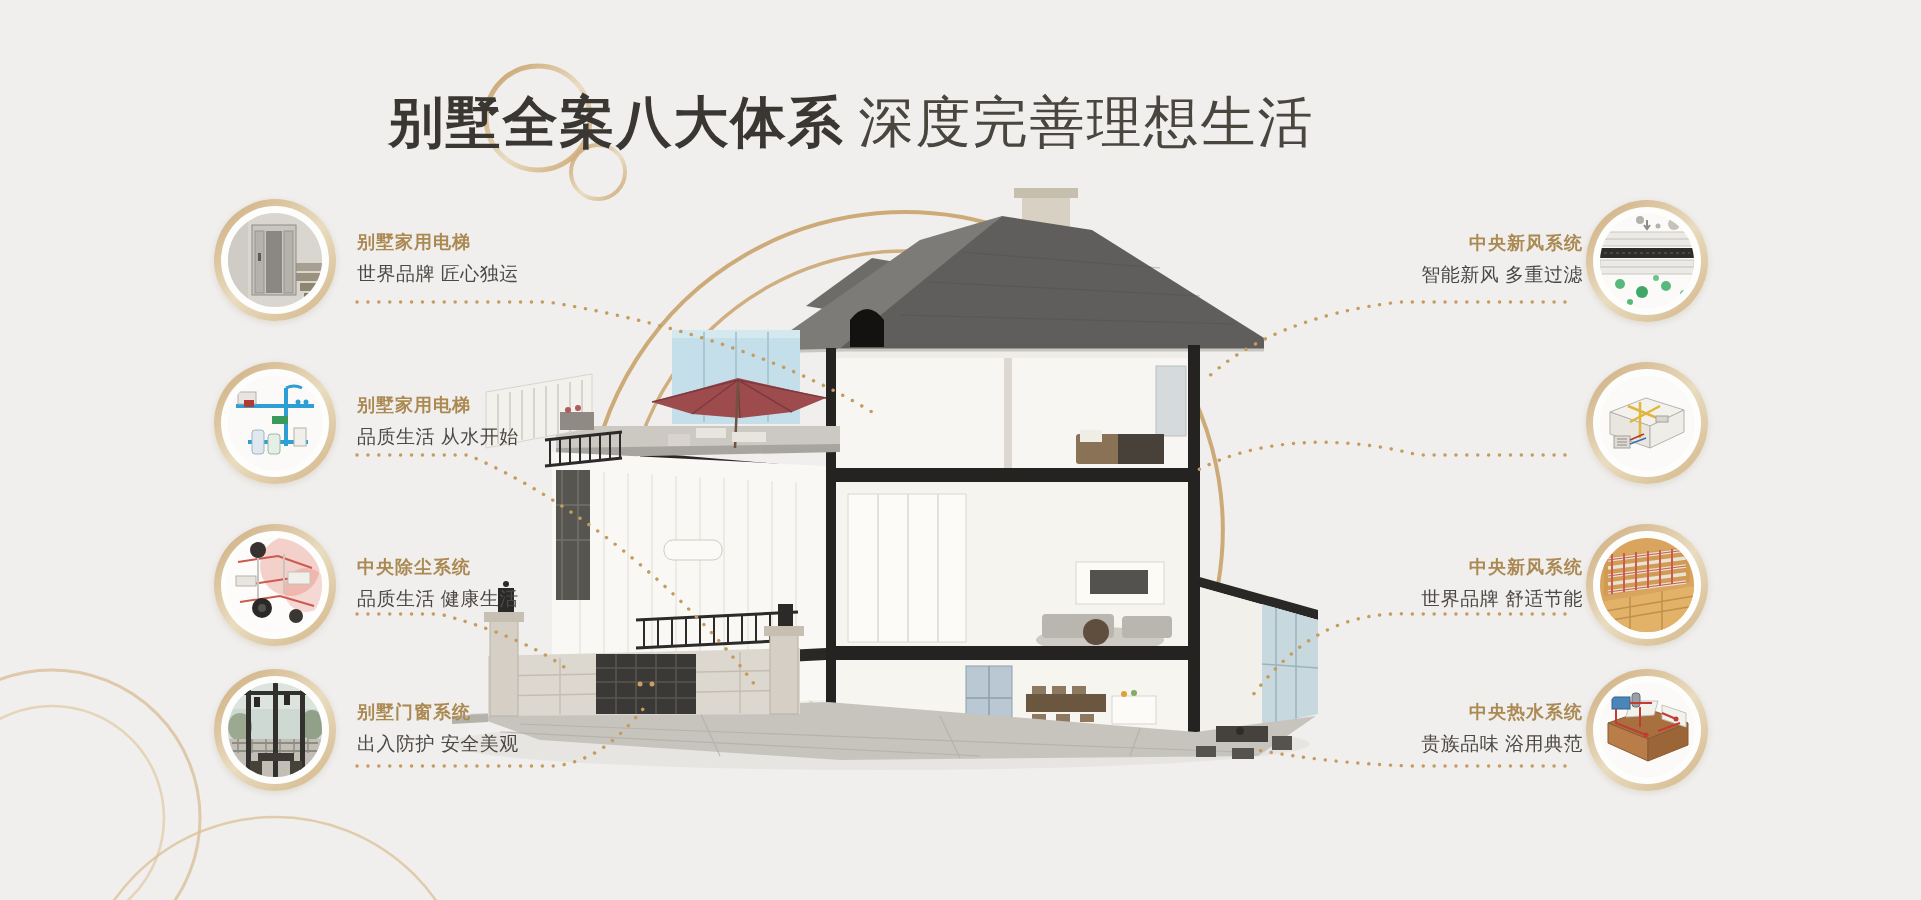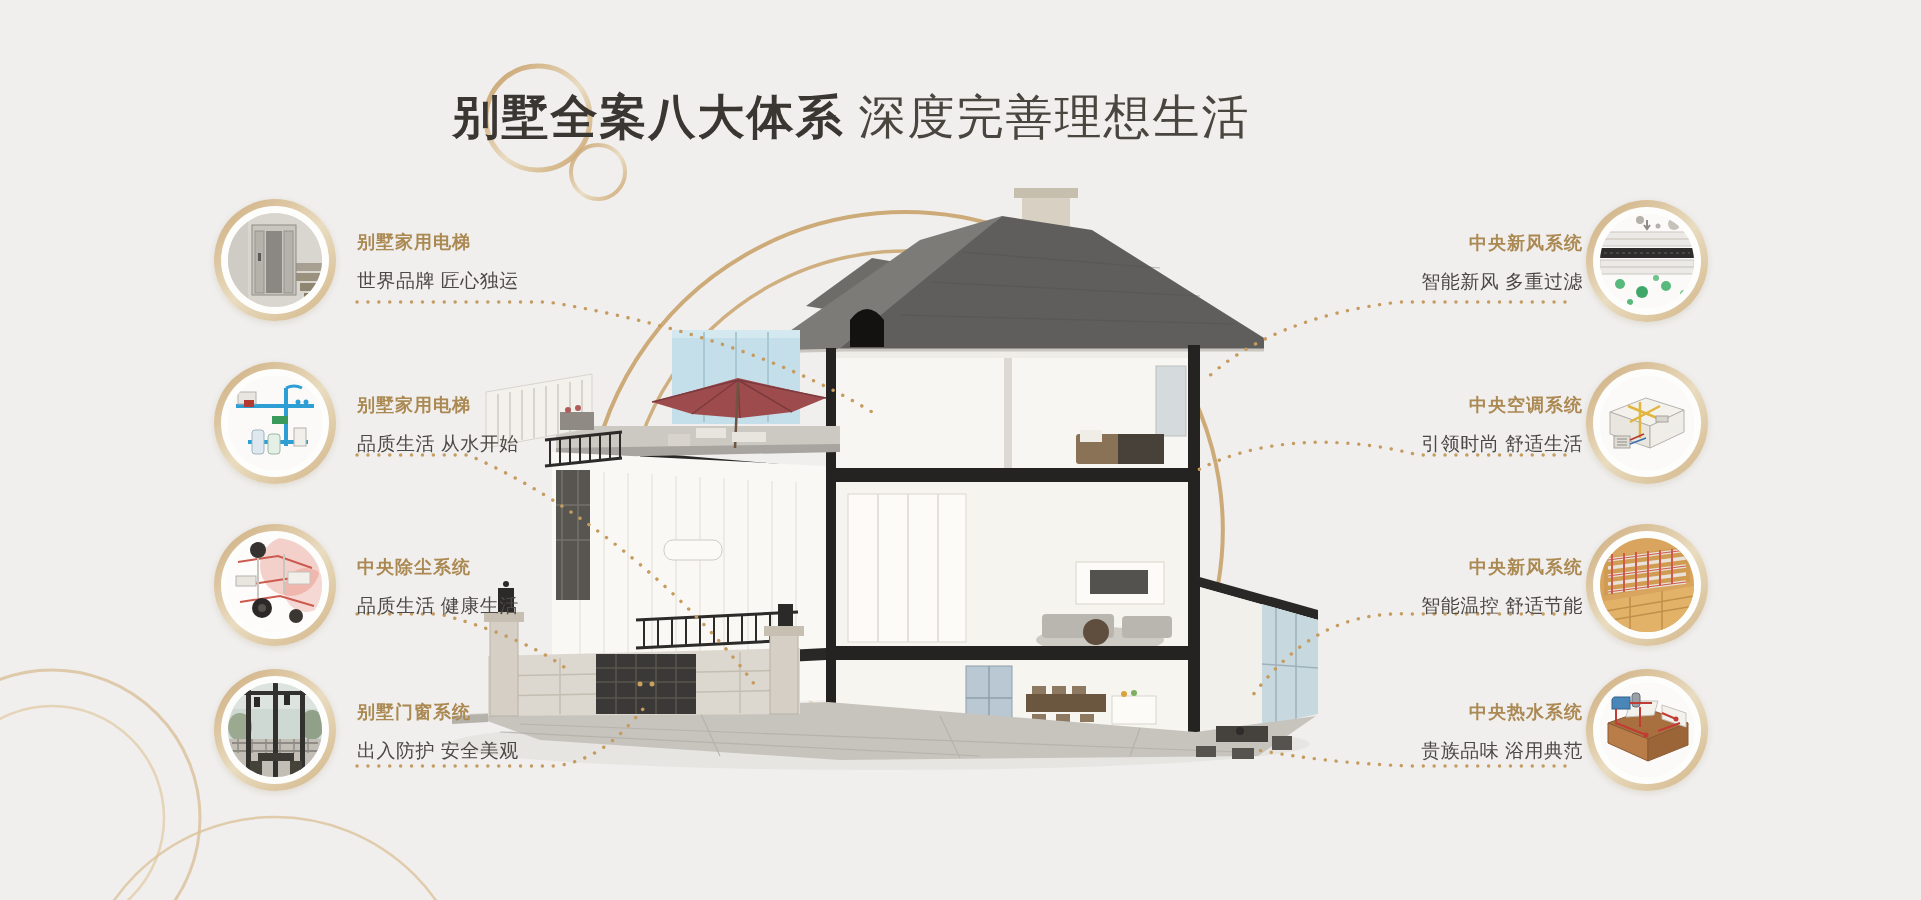--- a/index.html
+++ b/index.html
@@ -5,21 +5,21 @@
   html,body{margin:0;padding:0;}
   body{
     width:1921px;height:900px;position:relative;overflow:hidden;
     background:#f0efee;
     font-family:"Liberation Sans","DejaVu Sans",sans-serif;
   }
   #deco-layer{position:absolute;left:0;top:0;z-index:1;}
   
   .main-title{
     position:absolute;left:0;top:86px;width:1703px;text-align:center;
-    z-index:3;font-size:47px;letter-spacing:2px;white-space:nowrap;
+    z-index:3;font-size:55px;letter-spacing:2px;white-space:nowrap;
   }
   .main-title .t-bold{font-weight:bold;color:#3a3733;}
   .main-title .t-light{font-weight:normal;color:#49453f;margin-left:14px;}
   
   .item{position:absolute;z-index:4;width:420px;height:130px;}
   .item .ring{
     position:absolute;top:0;width:122px;height:122px;border-radius:50%;
     background:linear-gradient(140deg,#cdab7c 0%,#e9dcc0 52%,#d2b587 100%);
     box-shadow:0 2px 6px rgba(150,120,70,.18);
   }
@@ -36,21 +36,21 @@
   .item.side-left .ring{left:0;}
   .item.side-left .texts{left:143px;text-align:left;}
   .item.side-right .ring{left:226px;}
   .item.side-right .texts{left:53px;width:170px;text-align:right;}
   .item .sys-title{
     font-size:18px;font-weight:bold;color:#ab8952;letter-spacing:1px;
     line-height:32px;white-space:nowrap;
   }
   .item .sys-sub{
     font-size:19px;color:#4c4845;letter-spacing:.5px;line-height:25px;
-    margin-top:10px;white-space:nowrap;
+    margin-top:3px;white-space:nowrap;
   }
   
   .pos-l1{left:214px;top:199px;}
   .pos-l2{left:214px;top:362px;}
   .pos-l3{left:214px;top:524px;}
   .pos-l4{left:214px;top:669px;}
   .pos-r1{left:1360px;top:200px;}
   .pos-r2{left:1360px;top:362px;}
   .pos-r3{left:1360px;top:524px;}
   .pos-r4{left:1360px;top:669px;}
@@ -389,44 +389,40 @@
         <polygon points="50,50 84,34 84,56 50,72" fill="#efede8" stroke="#b5b2ac"></polygon>
         <path d="M28 30 L62 44 M40 26 L40 62 M60 30 L30 46" stroke="#e0b63e" stroke-width="2.5" fill="none"></path>
         <rect x="14" y="60" width="16" height="12" fill="#dfdcd6" stroke="#a5a29c"></rect>
         <path d="M17 63 H27 M17 66 H27 M17 69 H27" stroke="#8f8c86" stroke-width="1.2"></path>
         <path d="M30 64 L44 58" stroke="#b33a32" stroke-width="1.8"></path>
         <path d="M30 68 L46 62" stroke="#3a6fb0" stroke-width="1.8"></path>
         <rect x="56" y="40" width="12" height="6" fill="#d8d5ce" stroke="#a5a29c"></rect>
       </svg>
     </div>
   </div>
-  <div class="texts">
-    <div class="sys-title">中央空调系统</div>
-    <div class="sys-sub">引领时尚 舒适生活</div>
-  </div>
 </div>
 
 <div class="item side-right pos-r3">
   <div class="ring">
       <div class="white"></div>
     <div class="pic">
       <svg width="94" height="94" viewBox="0 0 94 94">
         <rect width="94" height="94" fill="#d9a55e"></rect>
         <polygon points="0,64 94,48 94,94 0,94" fill="#e3b269"></polygon>
         <path d="M0 74 L94 58 M0 84 L94 68 M30 59 V94 M62 53 V94" stroke="#c08f4a" stroke-width="1.5"></path>
         <polygon points="4,58 90,44 90,8 4,20" fill="#d29b52"></polygon>
         <path d="M8 22 L86 12 M8 30 L86 20 M8 38 L86 28 M8 46 L86 36 M8 54 L86 44" stroke="#e8e2d8" stroke-width="3.5" fill="none"></path>
         <path d="M12 16 V56 M24 15 V54 M36 14 V52 M48 13 V50 M60 12 V48 M72 11 V46" stroke="#cc5a4e" stroke-width="2" fill="none"></path>
         <path d="M8 22 L86 12 M8 38 L86 28 M8 54 L86 44" stroke="#cc5a4e" stroke-width="1.2" fill="none"></path>
       </svg>
     </div>
   </div>
   <div class="texts">
     <div class="sys-title">中央新风系统</div>
-    <div class="sys-sub">智能温控 舒适节能</div>
+    <div class="sys-sub">世界品牌 舒适节能</div>
   </div>
 </div>
 
 <div class="item side-right pos-r4">
   <div class="ring">
       <div class="white"></div>
     <div class="pic">
       <svg width="94" height="94" viewBox="0 0 94 94">
         <rect width="94" height="94" fill="#fbfaf8"></rect>
         <polygon points="8,40 48,26 88,40 48,56" fill="#a86f3f" stroke="#8a5a32"></polygon>

